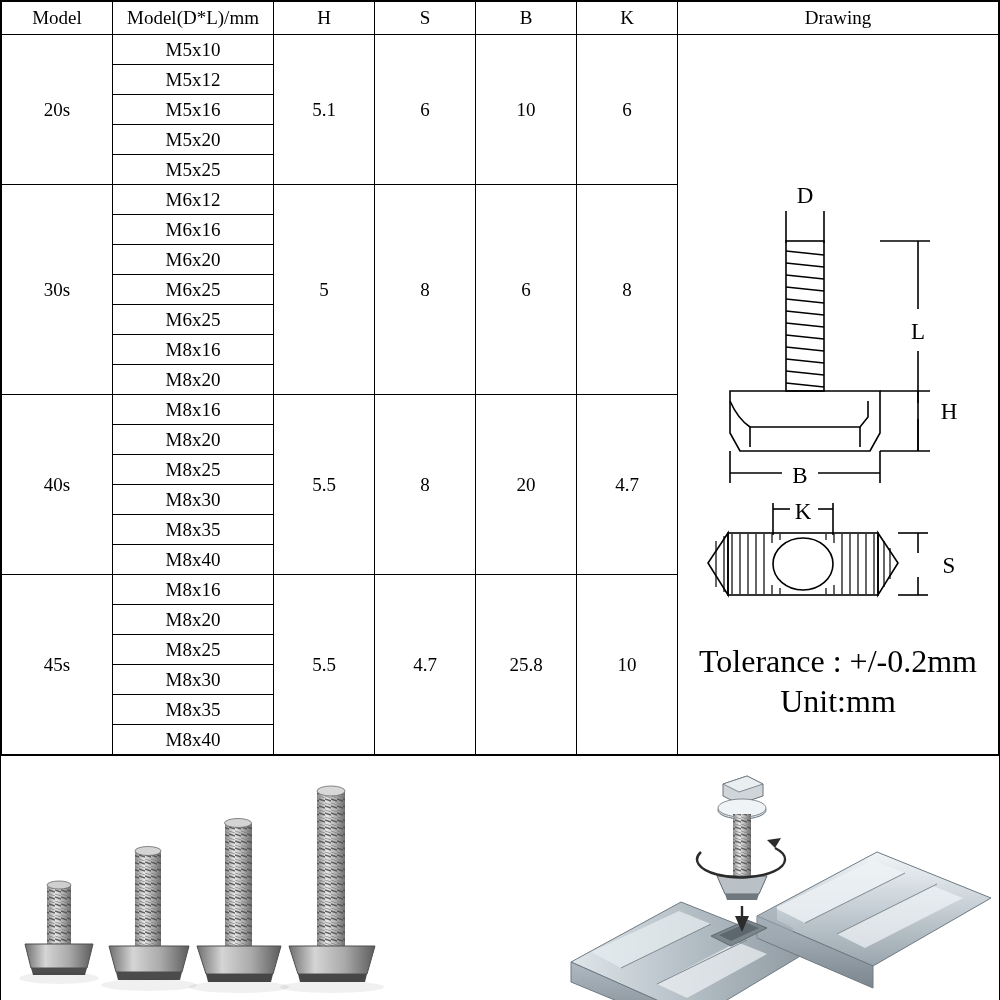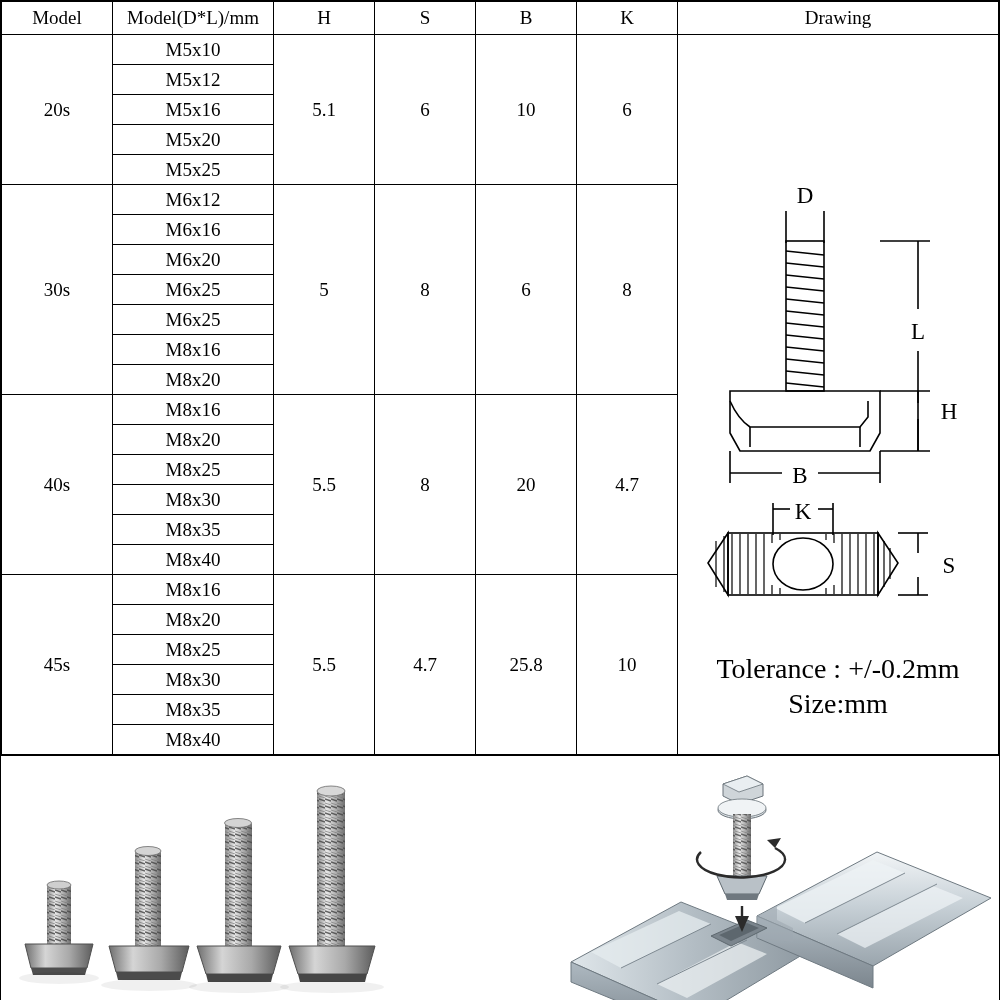--- a/index.html
+++ b/index.html
@@ -60,21 +60,21 @@
     position: absolute;
     left: 0;
     top: 0;
   }
   .tolerance {
     position: absolute;
     left: 0;
     right: 0;
     bottom: 18px;
     text-align: center;
-    font-size: 28px;
+    font-size: 32px;
     line-height: 1.25;
     font-family: "Liberation Serif", serif;
   }
   
   .photos {
     position: relative;
     height: 278px;
     border-top: 1px solid #000;
     background: #ffffff;
     overflow: hidden;
@@ -200,21 +200,21 @@
                 <text x="127" y="152">D</text>
                 <text x="240" y="288">L</text>
                 <text x="271" y="368">H</text>
                 <text x="122" y="432">B</text>
                 <text x="125" y="468">K</text>
                 <text x="271" y="522">S</text>
               </g>
             </svg>
             <div class="tolerance">
               <div>Tolerance : +/-0.2mm</div>
-              <div>Size:mm</div>
+              <div>Unit:mm</div>
             </div>
           </div>
         </td>
       </tr>
       <tr>
           <td class="sizecell">M5x12</td>
         </tr>
       <tr>
           <td class="sizecell">M5x16</td>
         </tr>

